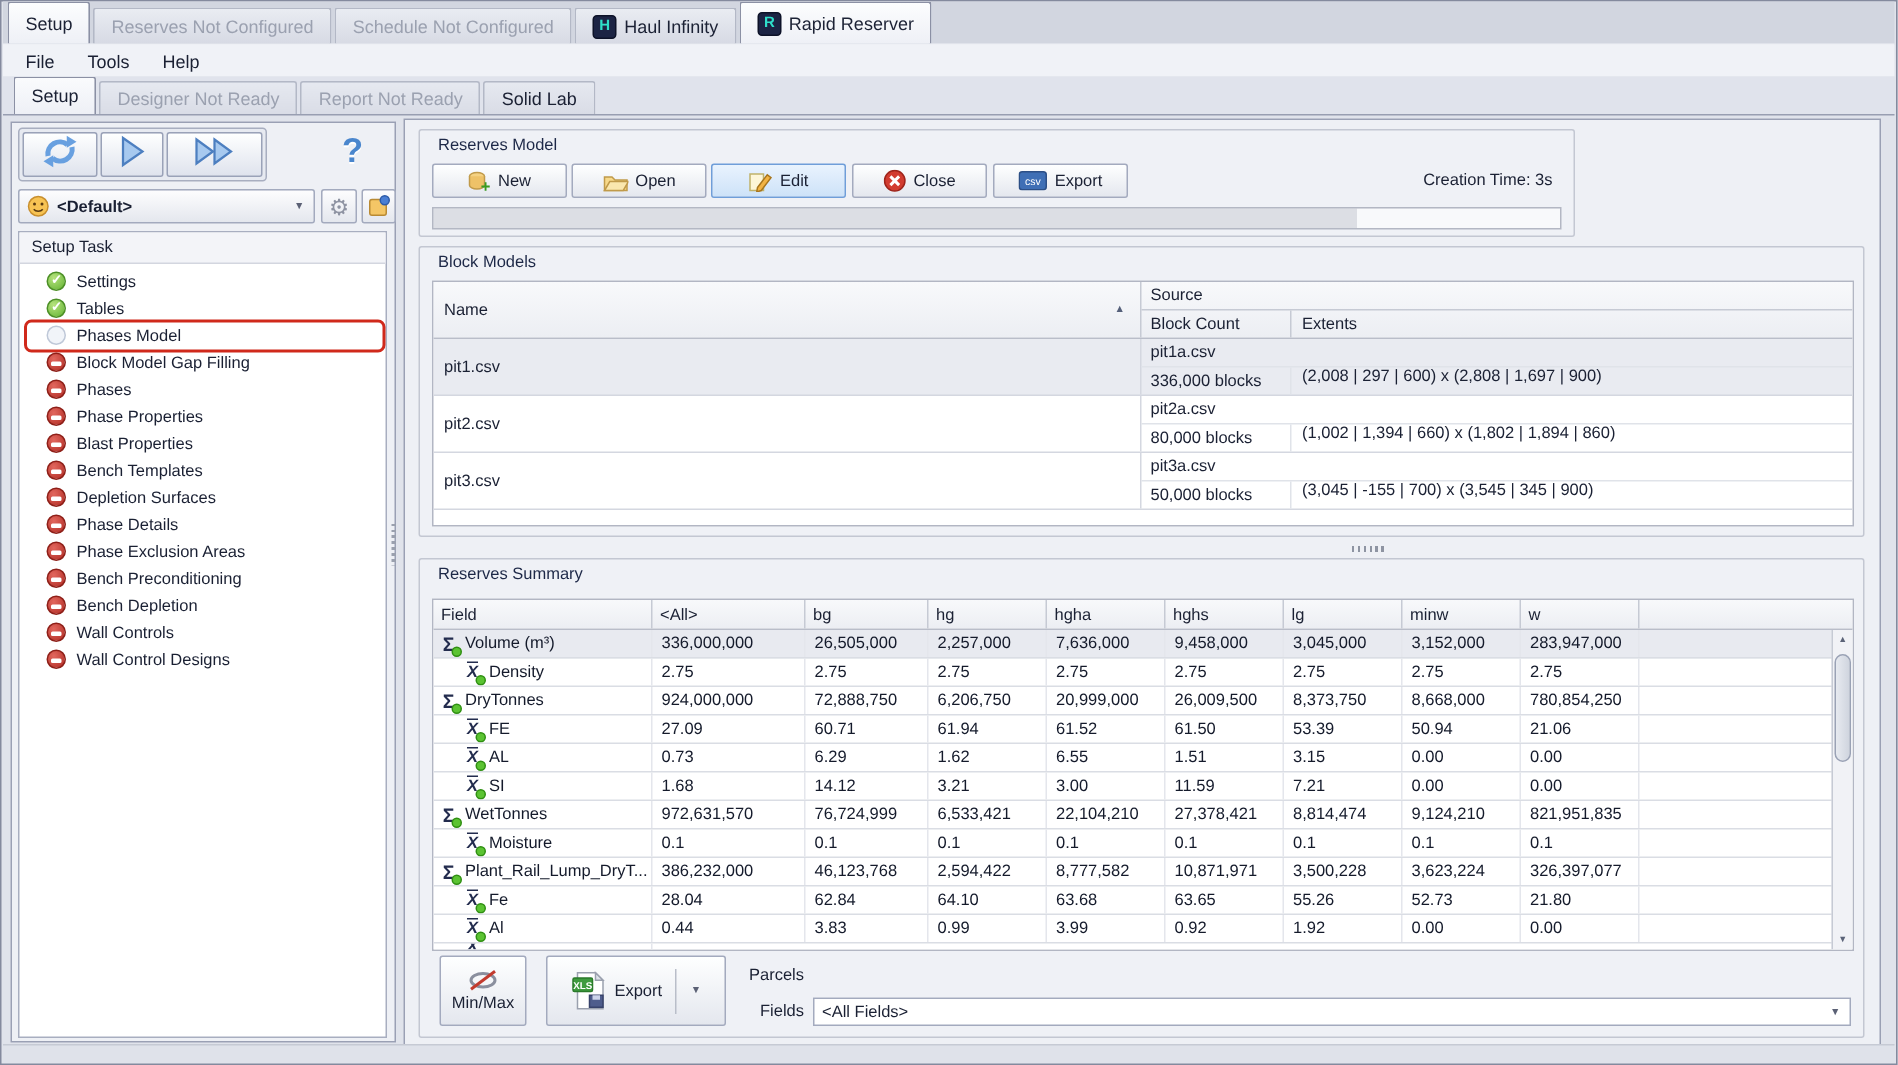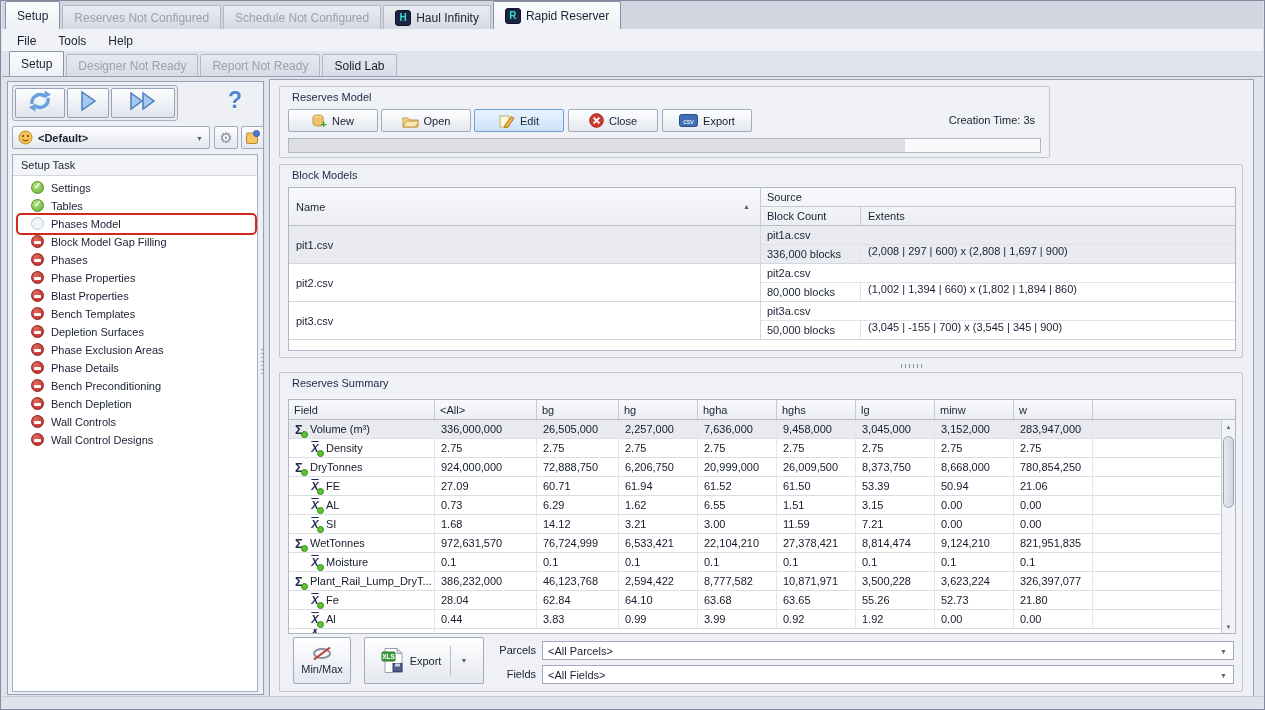--- a/index.html
+++ b/index.html
@@ -232,25 +232,25 @@
           <div class="task">
             <span class="sicon blocked"></span>
             <span class="lbl">Bench Templates</span>
           </div>
           <div class="task">
             <span class="sicon blocked"></span>
             <span class="lbl">Depletion Surfaces</span>
           </div>
           <div class="task">
             <span class="sicon blocked"></span>
+            <span class="lbl">Phase Details</span>
+          </div>
+          <div class="task">
+            <span class="sicon blocked"></span>
             <span class="lbl">Phase Exclusion Areas</span>
-          </div>
-          <div class="task">
-            <span class="sicon blocked"></span>
-            <span class="lbl">Phase Details</span>
           </div>
           <div class="task">
             <span class="sicon blocked"></span>
             <span class="lbl">Bench Preconditioning</span>
           </div>
           <div class="task">
             <span class="sicon blocked"></span>
             <span class="lbl">Bench Depletion</span>
           </div>
           <div class="task">
@@ -822,24 +822,20 @@
                 <text x="7.5" y="12" font-size="6.5" fill="#fff" text-anchor="middle" font-weight="bold" font-family="Liberation Sans, sans-serif">XLS</text>
                 <rect x="12" y="16.5" width="9" height="8" fill="#4f5d8c" stroke="#38436b"></rect>
                 <rect x="14" y="16.5" width="5" height="3" fill="#cdd4ea"></rect>
               </svg>
             </span>
           <span>Export</span>
           <span class="exp-sep"></span>
           <span style="font-size:7px;color:#5b6175">▼</span>
         </div>
         <div class="fl-label" style="left:212px;top:9px">Parcels</div>
-        <div class="fcombo" style="top:6px">
-          <span>&lt;All Parcels&gt;</span>
-          <span class="combo-arrow">▼</span>
-        </div>
         <div class="fl-label" style="left:212px;top:33px">Fields</div>
         <div class="fcombo" style="top:30px">
           <span>&lt;All Fields&gt;</span>
           <span class="combo-arrow">▼</span>
         </div>
       </div>
     </div>
   </div>
 
   <div class="bottom-strip"></div>

